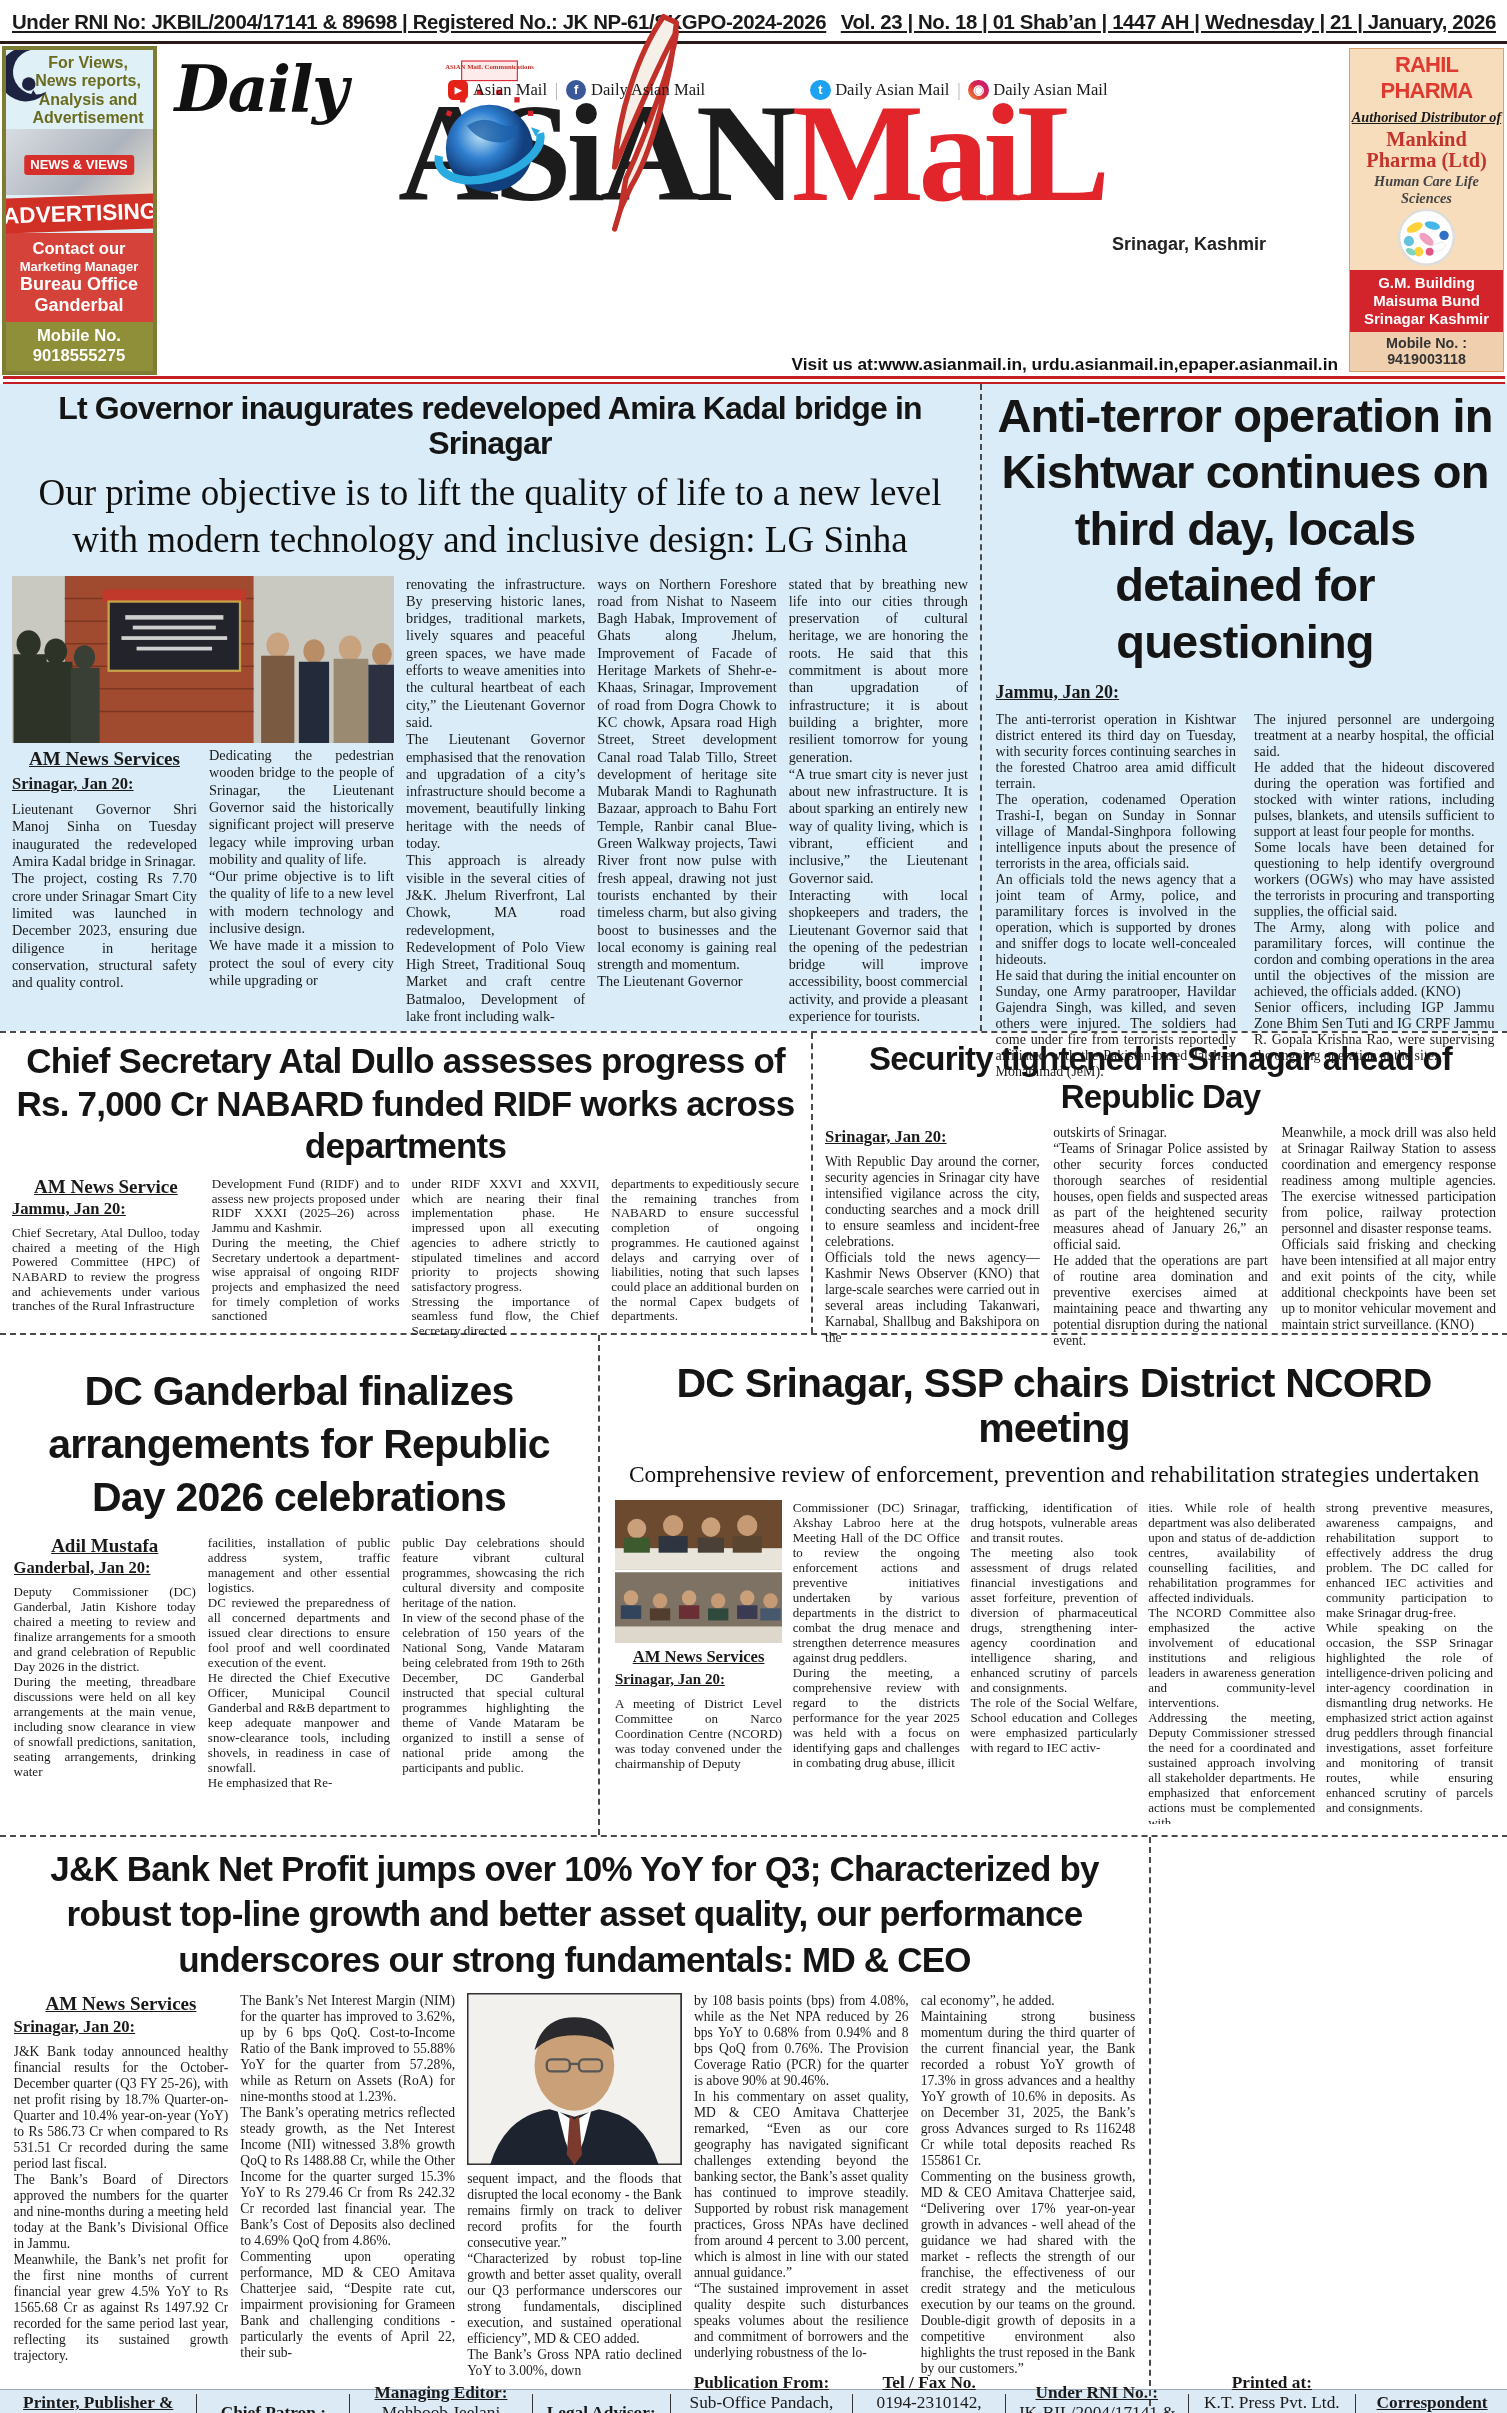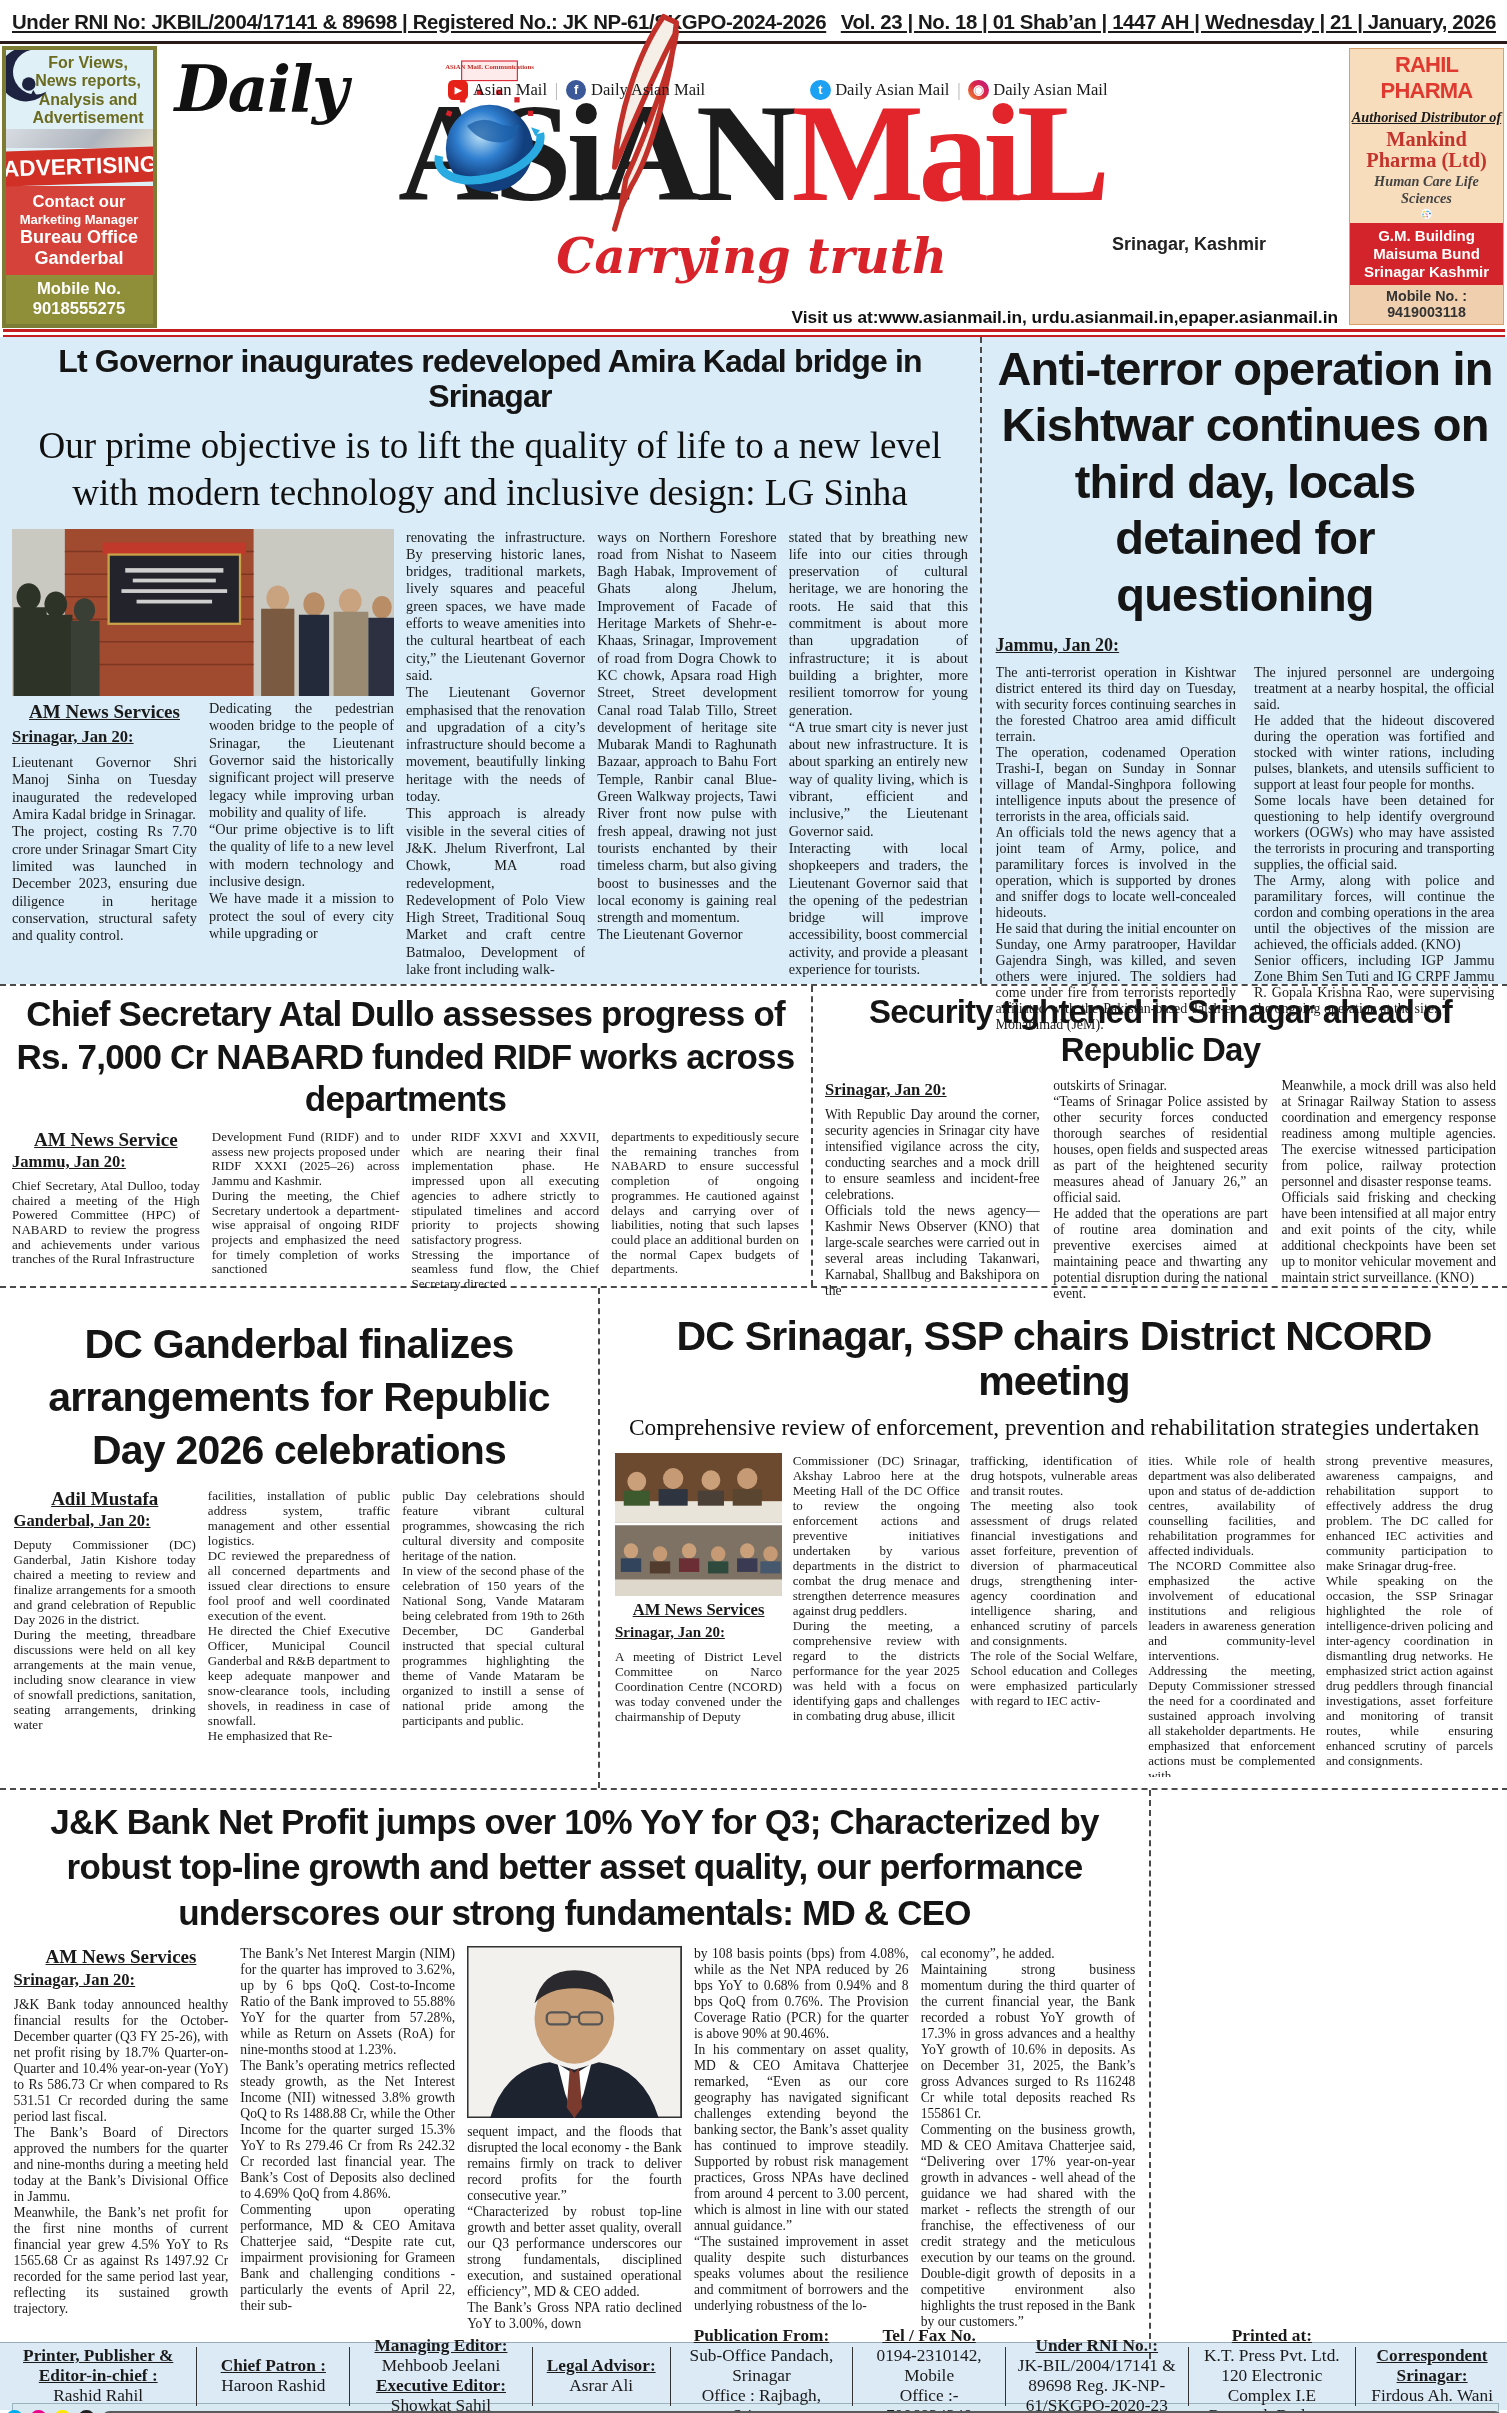--- a/index.html
+++ b/index.html
@@ -5,21 +5,21 @@
   * { margin:0; padding:0; box-sizing:border-box; }
   body { background:#888; }
   .page { width:1508px; height:2413px; background:#fff; margin:0 auto; position:relative; overflow:hidden;
           font-family:"Liberation Serif", serif; color:#1a1a1a; }
   
   .topbar { height:44px; display:flex; justify-content:space-between; align-items:center;
             padding:6px 12px 3px; border-bottom:3.8px solid #2a1a1a; }
   .topbar span { font-family:"Liberation Sans",sans-serif; font-weight:bold; font-size:20.4px;
                  letter-spacing:-0.4px; text-decoration:underline; }
   
-  .masthead { height:285px; display:flex; position:relative; }
+  .masthead { height:332px; display:flex; position:relative; }
   .mast-center { flex:1; position:relative; }
   .social-row { position:absolute; top:35px; left:290px; display:flex; gap:7.5px; align-items:center;
                 font-size:16.6px; white-space:nowrap; z-index:4; }
   .soc { display:flex; align-items:center; gap:4.5px; }
   .soc .ic { width:20.4px; height:20.4px; border-radius:50%; color:#fff; font-family:"Liberation Sans",sans-serif;
              font-weight:bold; font-size:13px; display:flex; align-items:center; justify-content:center; }
   .ic.yt { background:#e62117; border-radius:5.3px; font-size:9px; }
   .ic.fb { background:#3b5998; }
   .ic.tw { background:#1da1f2; }
   .ic.ig { background:linear-gradient(45deg,#f09433,#dc2743,#bc1888); }
@@ -230,21 +230,20 @@
               <rect x="36" y="52" width="7" height="7"></rect>
             <rect x="58" y="42" width="7" height="7"></rect>
               <rect x="84" y="42" width="7" height="7"></rect>
             <rect x="108" y="52" width="7" height="7"></rect>
               <rect x="126" y="70" width="7" height="7"></rect>
           </g>
         </g>
       </svg>
       <div class="title-row"><span class="t-black">ASiAN</span><span class="t-red">MaiL</span></div>
       <div class="mast-loc">Srinagar, Kashmir</div>
-      <div class="tagline">Carrying truth</div>
       <div class="visit">Visit us at:www.asianmail.in, urdu.asianmail.in,epaper.asianmail.in</div>
     </div>
 
     <aside class="ad-right">
       <div class="rp-title">RAHIL PHARMA</div>
       <div class="rp-sub">Authorised Distributor of</div>
       <div class="rp-co">Mankind Pharma (Ltd)</div>
       <div class="rp-tag">Human Care Life Sciences</div>
       <svg width="151" height="113" viewBox="0 0 200 150" style="margin:1.5px auto;">
         <circle cx="100" cy="75" r="70" fill="#fff" stroke="#ddd" stroke-width="6"></circle>

